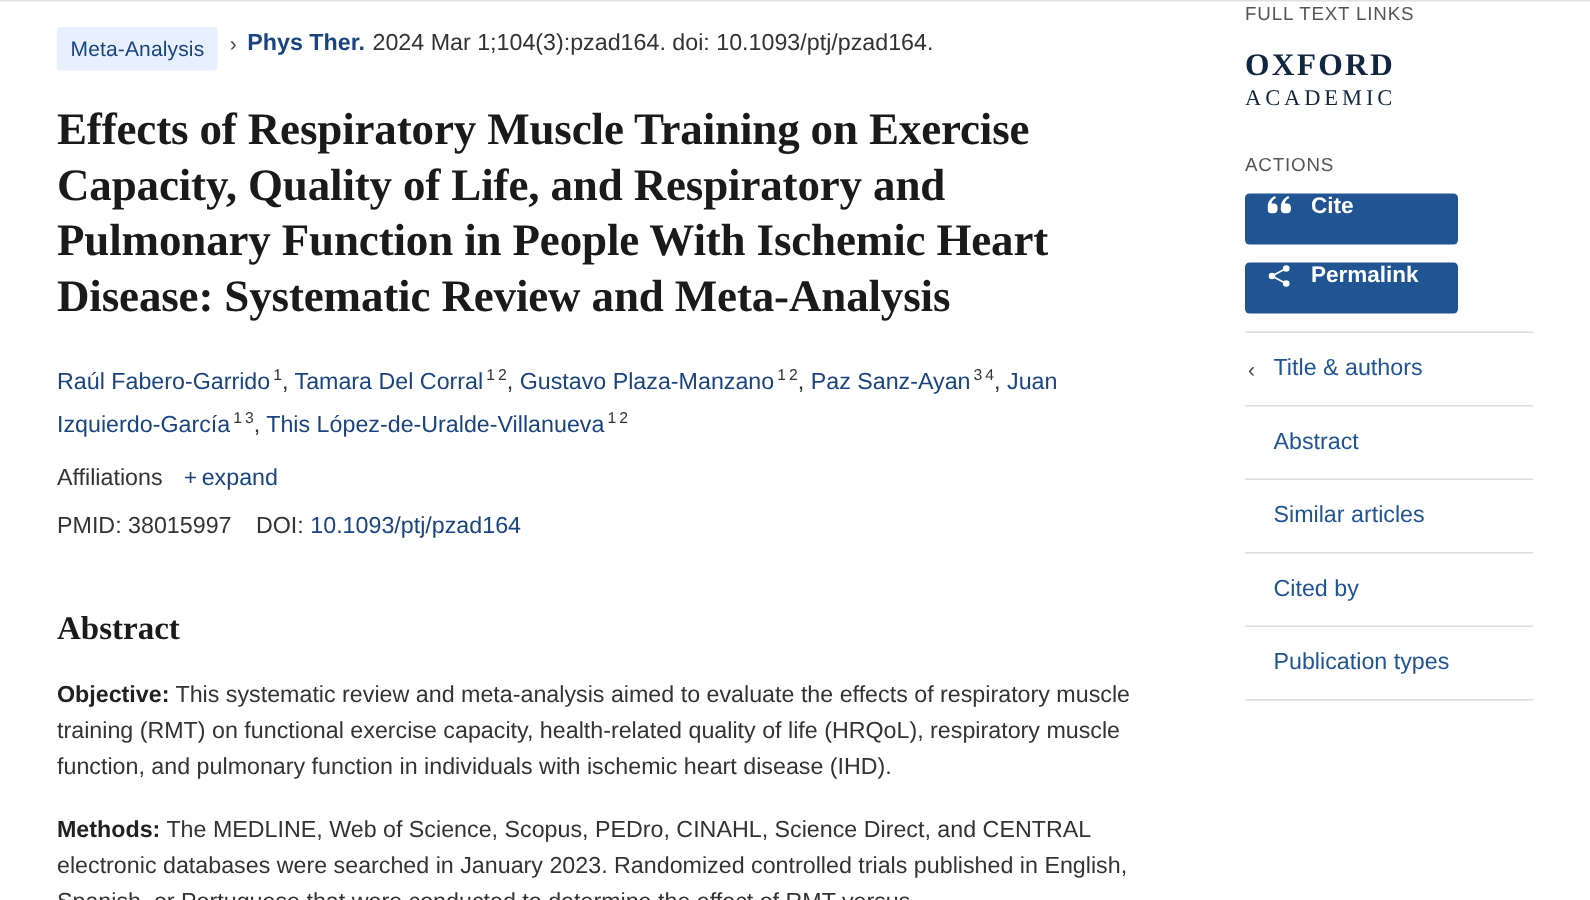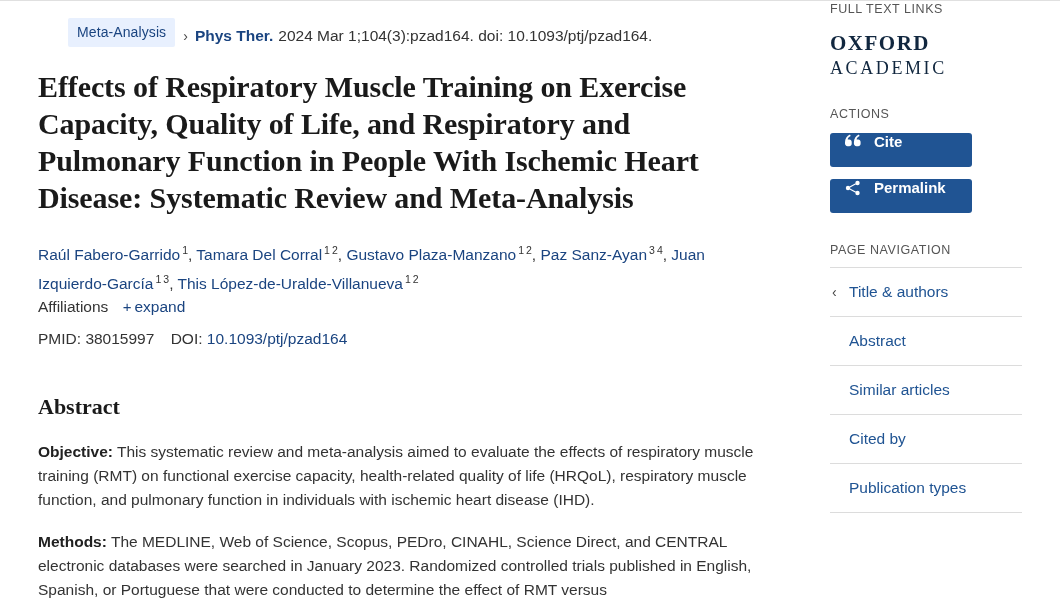--- a/index.html
+++ b/index.html
@@ -22,26 +22,25 @@
     background: #e0e0e0;
   }
   
   .main {
     position: absolute;
     left: 38px; top: 18px;
     width: 740px;
   }
   .breadcrumb {
     display: flex;
-    align-items: flex-end;
+    align-items: flex-start;
     flex-wrap: wrap;
     font-size: 15.5px;
     line-height: 22px;
     color: #333;
-    margin-left: 30px;
   }
   .pubtype {
     background: #e8f0fe;
     color: #1a4480;
     font-size: 14px;
     padding: 3px 9px 4px 9px;
     border-radius: 2px;
     margin-right: 6px;
     letter-spacing: .1px;
   }
@@ -80,21 +79,21 @@
   }
   .sup {
     font-size: 10.5px;
     vertical-align: super;
     color: #333;
     margin-left: 2px;
   }
   .comma { color: #333; }
 
   .affil-row {
-    margin-top: 0;
+    margin-top: 12px;
     font-size: 15.5px;
     line-height: 22px;
     color: #333;
   }
   .affil-label { color: #333; }
   .expand-btn {
     color: #1a4480;
     text-decoration: none;
     margin-left: 10px;
     cursor: pointer;
@@ -153,21 +152,21 @@
   .oxford .ox-main {
     font-family: "Liberation Serif", serif;
     font-size: 21px;
     font-weight: 700;
     letter-spacing: 1.5px;
     color: #11273f;
     line-height: 26px;
   }
   .oxford .ox-sub {
     font-family: "Liberation Serif", serif;
-    font-size: 18px;
+    font-size: 15px;
     letter-spacing: 2.6px;
     color: #11273f;
     margin-top: 2px;
   }
   .actions-head { margin-top: 0; margin-bottom: 12px; }
 
   .act-btn {
     display: flex;
     align-items: flex-start;
     width: 142px;
@@ -286,21 +285,20 @@
               <circle cx="12.5" cy="3" r="2.2"></circle>
               <circle cx="12.5" cy="13" r="2.2"></circle>
               <circle cx="3" cy="8" r="2.2"></circle>
               <path stroke="#ffffff" stroke-width="1.2" d="M4.8 7l6-3.2M4.8 9l6 3.2"></path>
             </g>
           </svg>
       </span>
       <span class="lbl">Permalink</span>
     </button>
 
-    <div class="side-head nav-head">PAGE NAVIGATION</div>
 
     <div class="nav-list">
       <div class="nav-item active">
         <span class="caret">‹</span>
         <span>Title &amp; authors</span>
       </div>
       <div class="nav-item">
         <span>Abstract</span>
       </div>
       <div class="nav-item">

